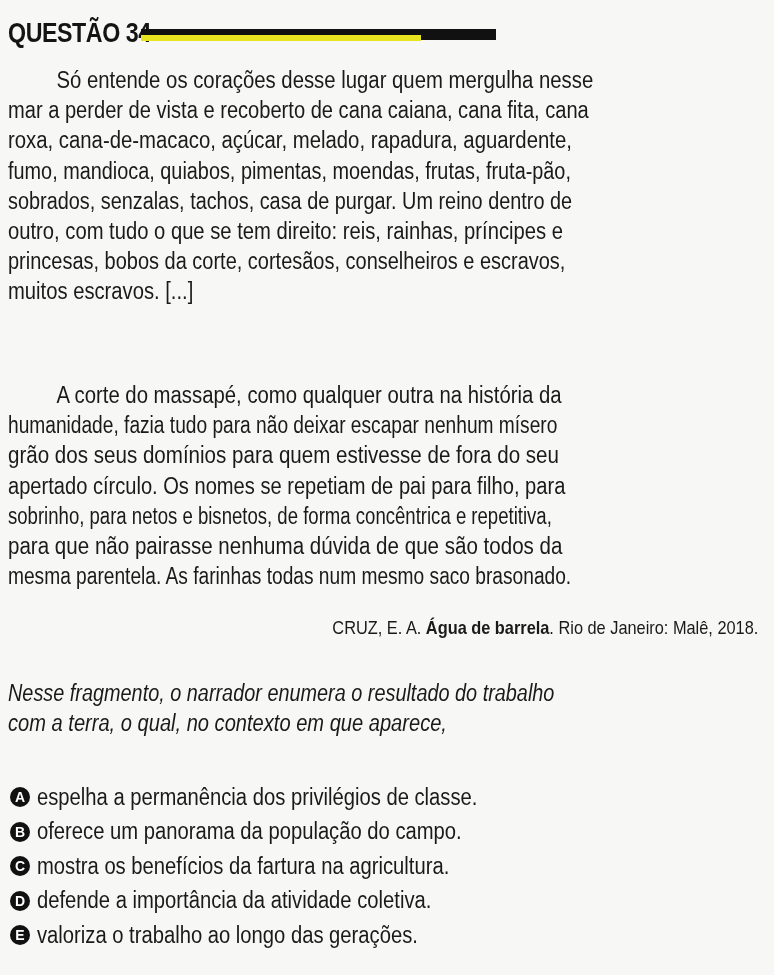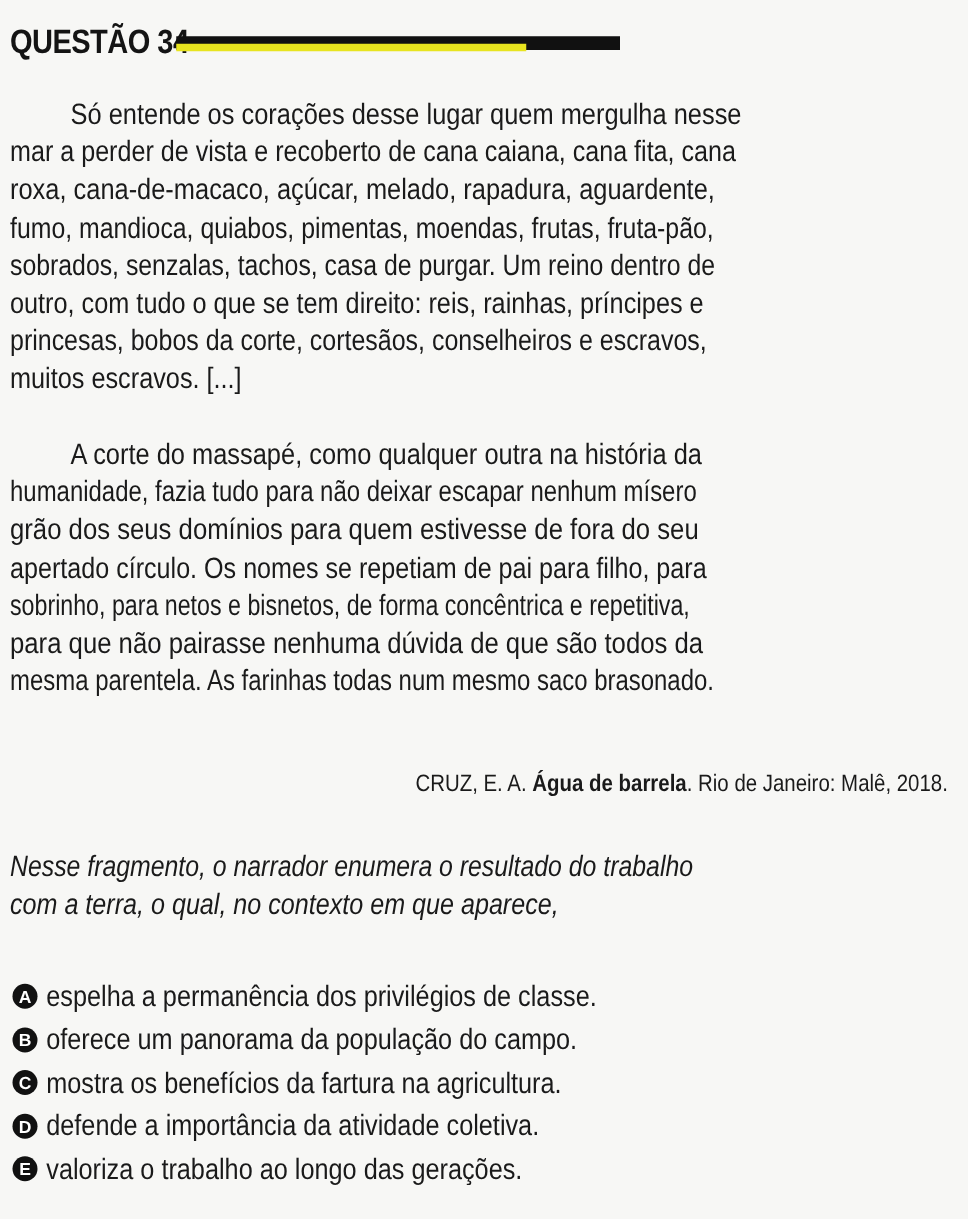--- a/index.html
+++ b/index.html
@@ -29,32 +29,32 @@
 <body>
 
 <div class="header">
   <div class="q-title">QUESTÃO 34</div>
   <div class="rule">
     <div class="black"></div>
     <div class="yellow"></div>
   </div>
 </div>
 
-<div class="text-block para" style="top:76px;">
+<div class="text-block para" style="top:65px;">
   <span class="line indent" style="transform:scaleX(0.865);">Só entende os corações desse lugar quem mergulha nesse</span>
   <span class="line" style="transform:scaleX(0.855);">mar a perder de vista e recoberto de cana caiana, cana fita, cana</span>
   <span class="line" style="transform:scaleX(0.865);">roxa, cana-de-macaco, açúcar, melado, rapadura, aguardente,</span>
   <span class="line" style="transform:scaleX(0.845);">fumo, mandioca, quiabos, pimentas, moendas, frutas, fruta-pão,</span>
   <span class="line" style="transform:scaleX(0.845);">sobrados, senzalas, tachos, casa de purgar. Um reino dentro de</span>
   <span class="line" style="transform:scaleX(0.86);">outro, com tudo o que se tem direito: reis, rainhas, príncipes e</span>
   <span class="line" style="transform:scaleX(0.85);">princesas, bobos da corte, cortesãos, conselheiros e escravos,</span>
   <span class="line" style="transform:scaleX(0.86);">muitos escravos. [...]</span>
 </div>
 
-<div class="text-block para" style="top:348px;">
+<div class="text-block para" style="top:380px;">
   <span class="line indent" style="transform:scaleX(0.865);">A corte do massapé, como qualquer outra na história da</span>
   <span class="line" style="transform:scaleX(0.815);">humanidade, fazia tudo para não deixar escapar nenhum mísero</span>
   <span class="line" style="transform:scaleX(0.875);">grão dos seus domínios para quem estivesse de fora do seu</span>
   <span class="line" style="transform:scaleX(0.855);">apertado círculo. Os nomes se repetiam de pai para filho, para</span>
   <span class="line" style="transform:scaleX(0.79);">sobrinho, para netos e bisnetos, de forma concêntrica e repetitiva,</span>
   <span class="line" style="transform:scaleX(0.875);">para que não pairasse nenhuma dúvida de que são todos da</span>
   <span class="line" style="transform:scaleX(0.815);">mesma parentela. As farinhas todas num mesmo saco brasonado.</span>
 </div>
 
 <div class="citation"><span>CRUZ, E. A. </span><b>Água de barrela</b><span>. Rio de Janeiro: Malê, 2018.</span></div>

